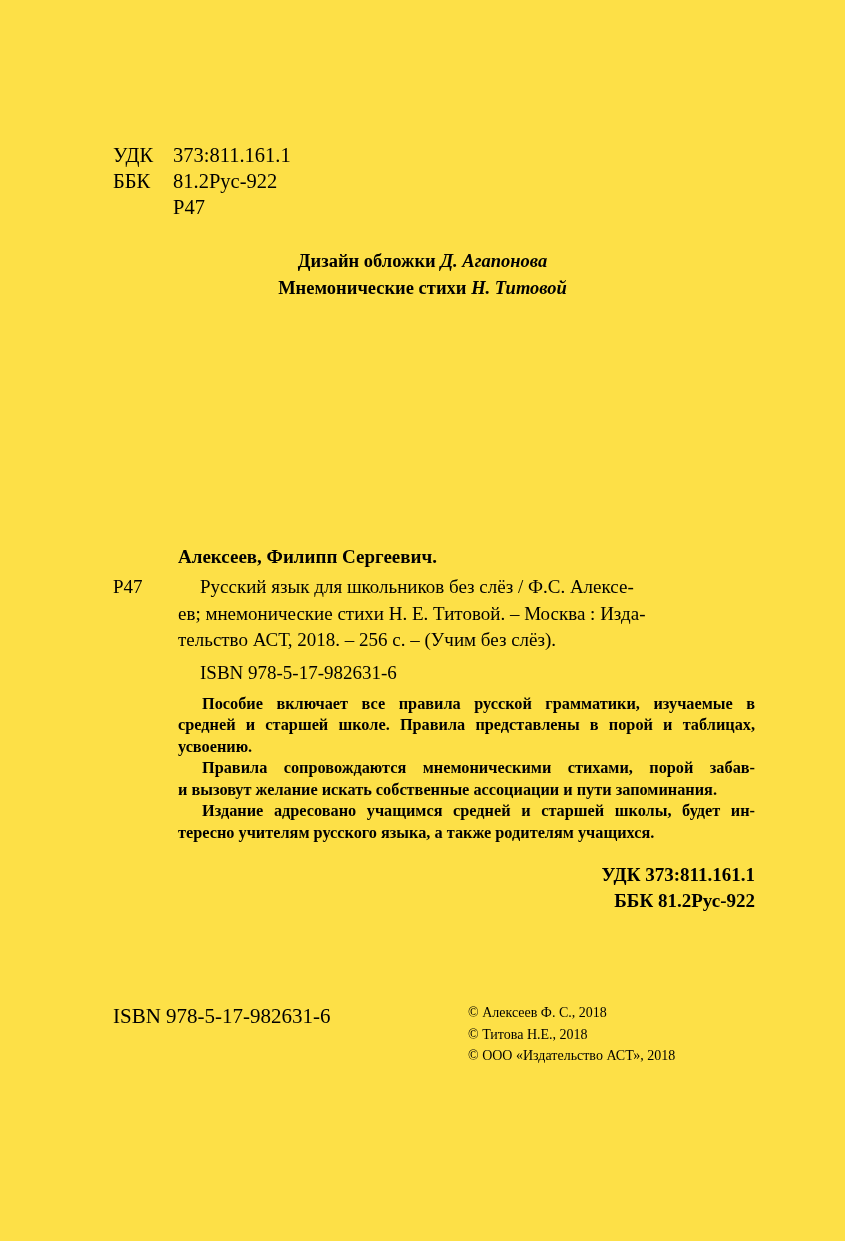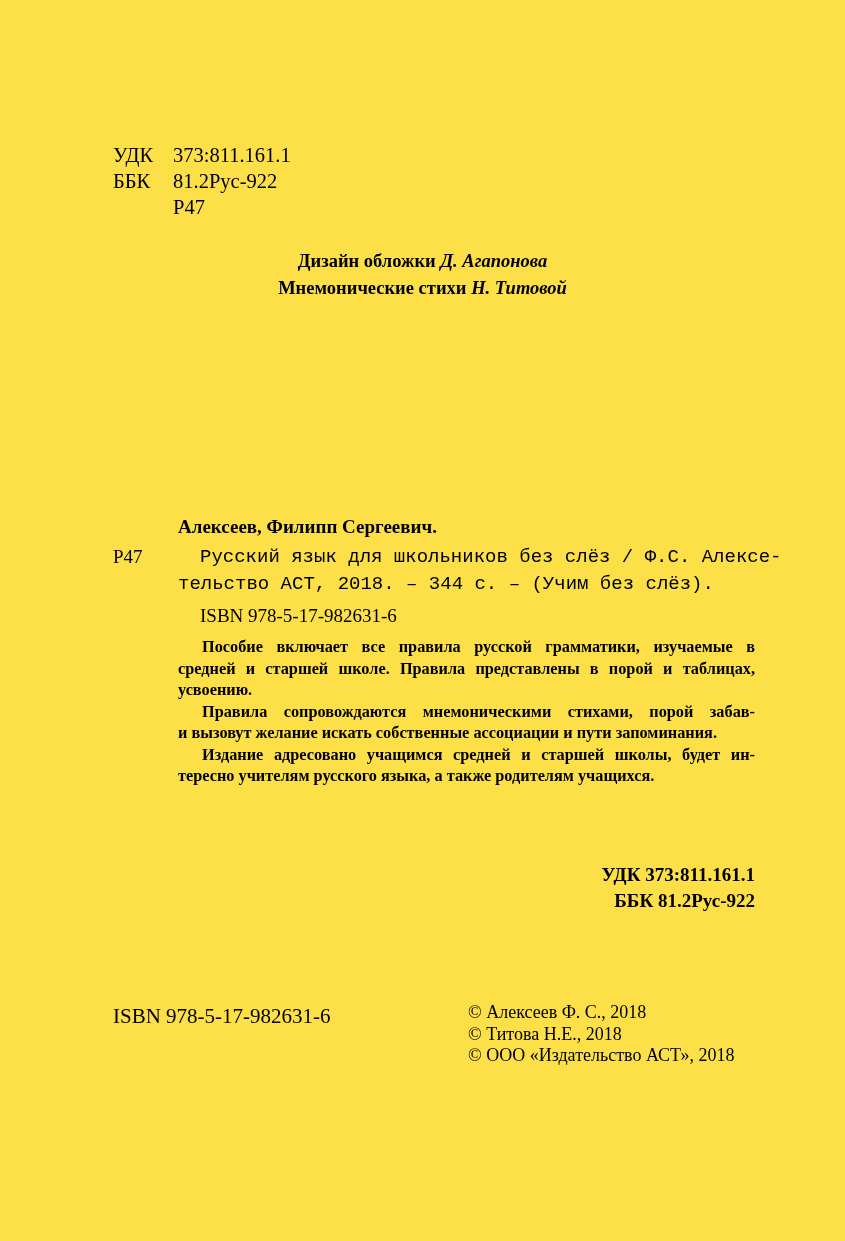--- a/index.html
+++ b/index.html
@@ -56,21 +56,21 @@
     display: block;
   }
   .credits i {
     font-style: italic;
   }
 
   
   .record {
     position: absolute;
     left: 113px;
-    top: 514px;
+    top: 544px;
     width: 642px;
   }
 
   .record .author {
     margin: 0 0 0 65px;
     font-size: 19px;
     font-weight: bold;
     line-height: 26px;
   }
 
@@ -86,21 +86,20 @@
     top: 0;
     font-size: 19px;
     line-height: 26.5px;
   }
   .record .description .body {
     margin-left: 65px;
   }
   .record .description .line {
     display: block;
     white-space: nowrap;
-    font-family: Liberation Mono, monospace;
   }
   
   .record .description .line.first {
     padding-left: 22px;
   }
 
   .record .isbn-line {
     margin: 6px 0 0 87px;
     font-size: 19px;
     line-height: 26px;
@@ -157,21 +156,21 @@
   .footer .isbn {
     position: absolute;
     left: 0;
     top: 0;
     font-size: 21px;
     line-height: 28px;
     white-space: nowrap;
   }
   .footer .copyrights {
     margin-left: 355px;
-    font-size: 18px;
+    font-size: 14px;
     line-height: 21.5px;
   }
   .footer .copyrights .line {
     display: block;
     white-space: nowrap;
   }
 </style>
 </head>
 <body>
 
@@ -195,21 +194,22 @@
   </div>
 
   <div class="record">
 
     <div class="author">Алексеев, Филипп Сергеевич.</div>
 
     <div class="description">
       <span class="index">Р47</span>
       <div class="body">
         <span class="line first">Русский язык для школьников без слёз / Ф.С. Алексе-</span>
-        <span class="line">тельство АСТ, 2018. – 344 с. – (Учим без слёз).</span>
+        <span class="line">ев; мнемонические стихи Н. Е. Титовой. – Москва : Изда-</span>
+        <span class="line">тельство АСТ, 2018. – 256 с. – (Учим без слёз).</span>
       </div>
     </div>
 
     <div class="isbn-line">ISBN 978-5-17-982631-6</div>
 
     <div class="annotation">
 
       <p>
         <span class="line first just">Пособие включает все правила русской грамматики, изучаемые в</span>
         <span class="line just">средней и старшей школе. Правила представлены в порой и таблицах,</span>

